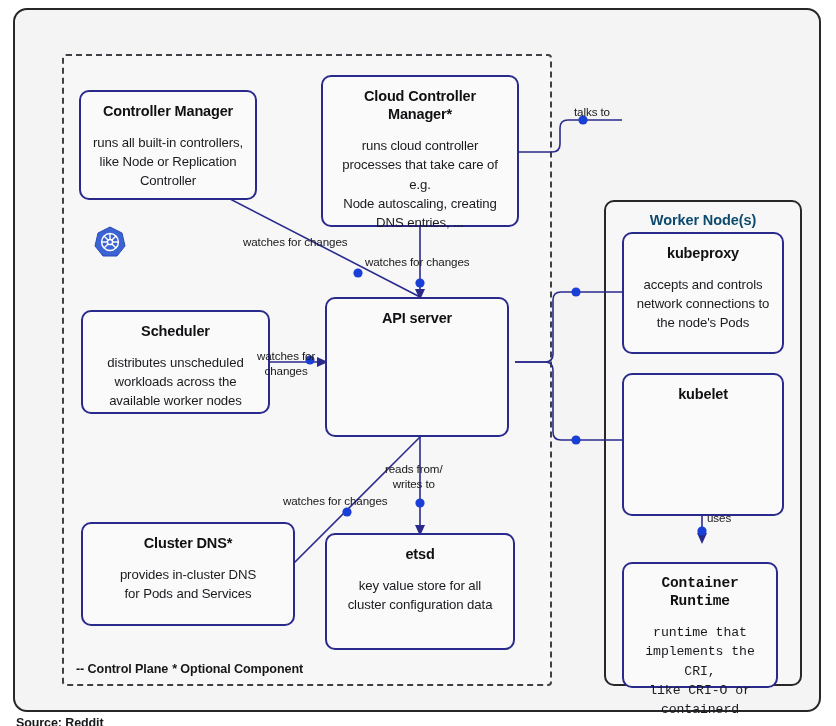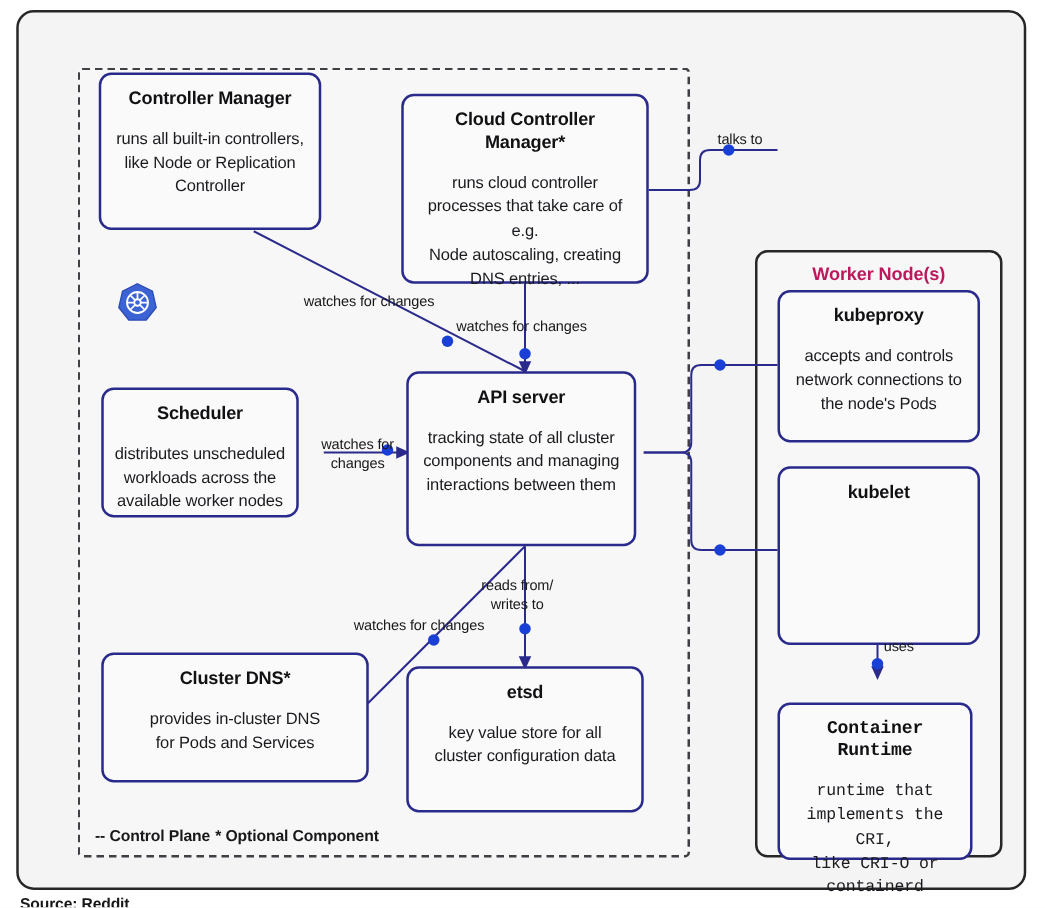--- a/index.html
+++ b/index.html
@@ -52,21 +52,21 @@
     box-sizing: border-box;
   }
   .node-title {
     position: absolute;
     left: 0;
     top: 10px;
     width: 100%;
     text-align: center;
     font-size: 14.5px;
     font-weight: bold;
-    color: #be185d;
+    color: #0c4a6e;
     letter-spacing: -0.1px;
   }
   
   .box {
     position: absolute;
     border: 2px solid #2a2a8c;
     border-radius: 10px;
     background: #fafafa;
     box-sizing: border-box;
     display: flex;
@@ -204,48 +204,45 @@
       <circle cx="310" cy="360" r="4.6"></circle>
       <circle cx="347" cy="512" r="4.6"></circle>
       <circle cx="420" cy="503" r="4.6"></circle>
       <circle cx="583" cy="120" r="4.6"></circle>
       <circle cx="576" cy="292" r="4.6"></circle>
       <circle cx="576" cy="440" r="4.6"></circle>
       <circle cx="702" cy="531" r="4.6"></circle>
     </g>
   </svg>
 
-  <div class="box" style="left:79px; top:58px; width:178px; height:126px;">
+  <div class="box" style="left:79px; top:90px; width:178px; height:110px;">
     <div class="box-title">Controller Manager</div>
     <div class="box-desc">runs all built-in controllers,
 like Node or Replication
 Controller</div>
   </div>
 
   <div class="box" style="left:321px; top:75px; width:198px; height:152px;">
     <div class="box-title">Cloud Controller Manager*</div>
     <div class="box-desc">runs cloud controller
 processes that take care of
 e.g.
 Node autoscaling, creating
 DNS entries, ...</div>
   </div>
 
-  <div class="box" style="left:81px; top:310px; width:158px; height:104px;">
+  <div class="box" style="left:81px; top:310px; width:189px; height:104px;">
     <div class="box-title">Scheduler</div>
     <div class="box-desc">distributes unscheduled
 workloads across the
 available worker nodes</div>
   </div>
 
   <div class="box" style="left:325px; top:297px; width:184px; height:140px; justify-content:flex-start;">
     <div class="box-title">API server</div>
-    <div class="box-desc">tracking state of all cluster
-components and managing
-interactions between them</div>
   </div>
 
   <div class="box" style="left:81px; top:522px; width:214px; height:104px; ">
     <div class="box-title">Cluster DNS*</div>
     <div class="box-desc">provides in-cluster DNS
 for Pods and Services</div>
   </div>
 
   <div class="box" style="left:325px; top:533px; width:190px; height:117px;">
     <div class="box-title">etsd</div>

